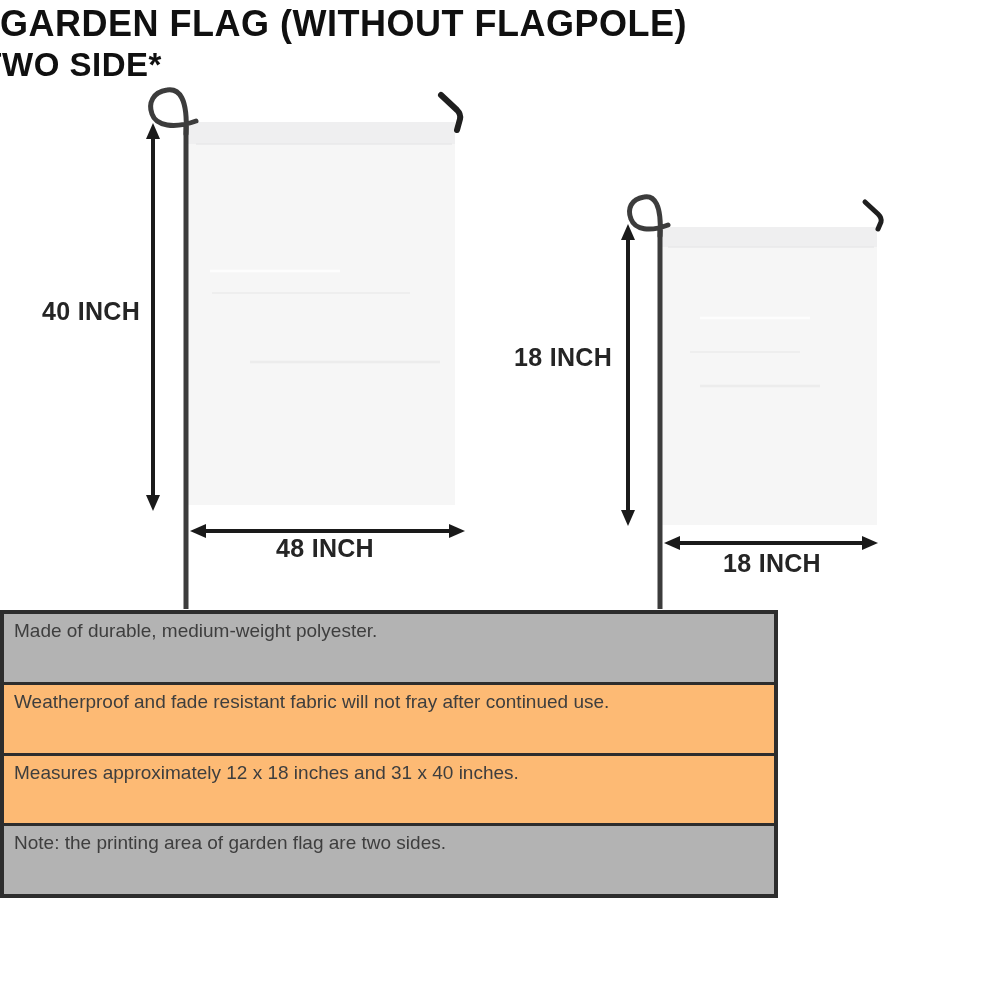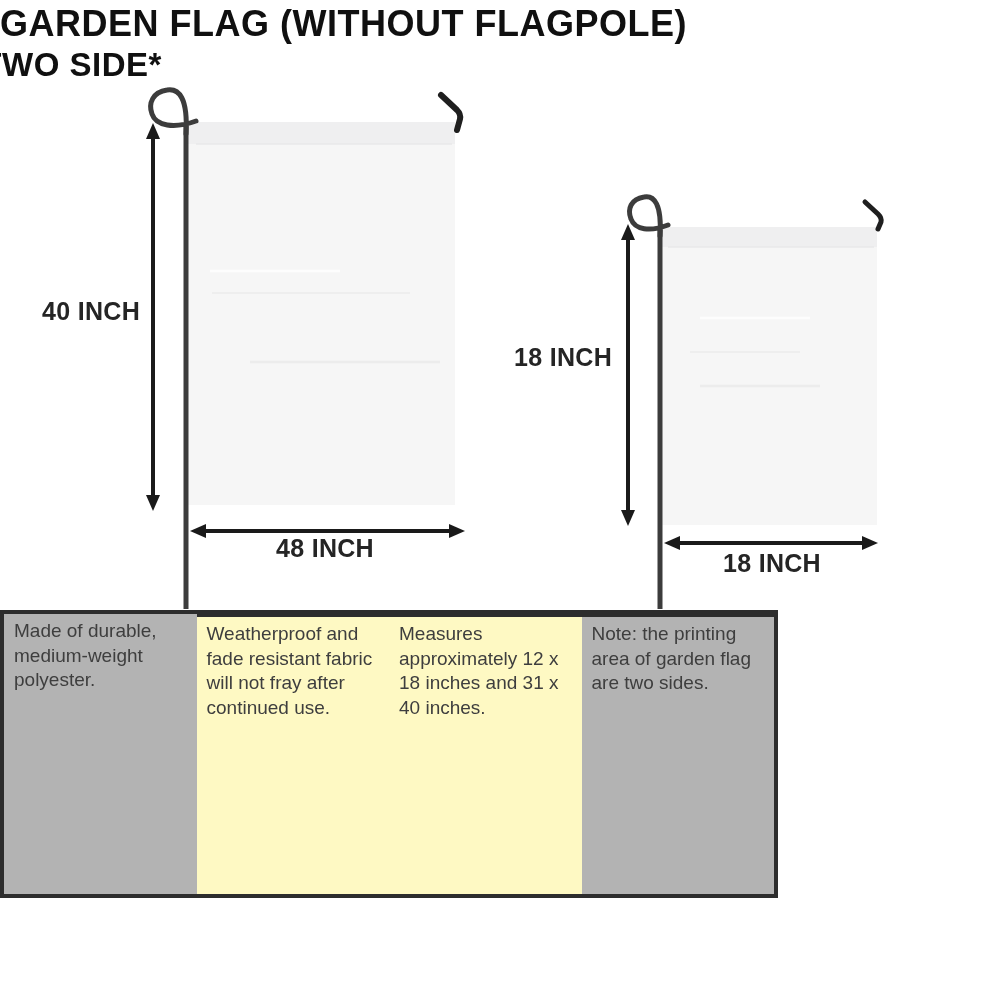--- a/index.html
+++ b/index.html
@@ -37,33 +37,33 @@
   .dim-label.center { text-align: center; }
 
   .spec-table {
     position: absolute;
     left: 0;
     top: 610px;
     width: 778px;
     height: 288px;
     border: 4px solid #2d2d2d;
     display: flex;
-    flex-direction: row;
+    flex-direction: column;
     background: #ffffff;
   }
   .spec-row {
     flex: 1;
     padding: 5px 0 0 10px;
     font-size: 19px;
     color: #3e3e3e;
     line-height: 1.3;
   }
   .spec-row + .spec-row { border-top: 3px solid #2d2d2d; }
   .spec-row.shaded { background: #b3b3b3; }
-  .spec-row.plain { background: #fef9c3; }
+  .spec-row.plain { background: #fdba74; }
 </style>
 </head>
 <body>
 
 <div class="page">
 
   <div class="title-block">
     <div class="title-line1">GARDEN FLAG (WITHOUT FLAGPOLE)</div>
     <div class="title-line2">*TWO SIDE*</div>
   </div>

